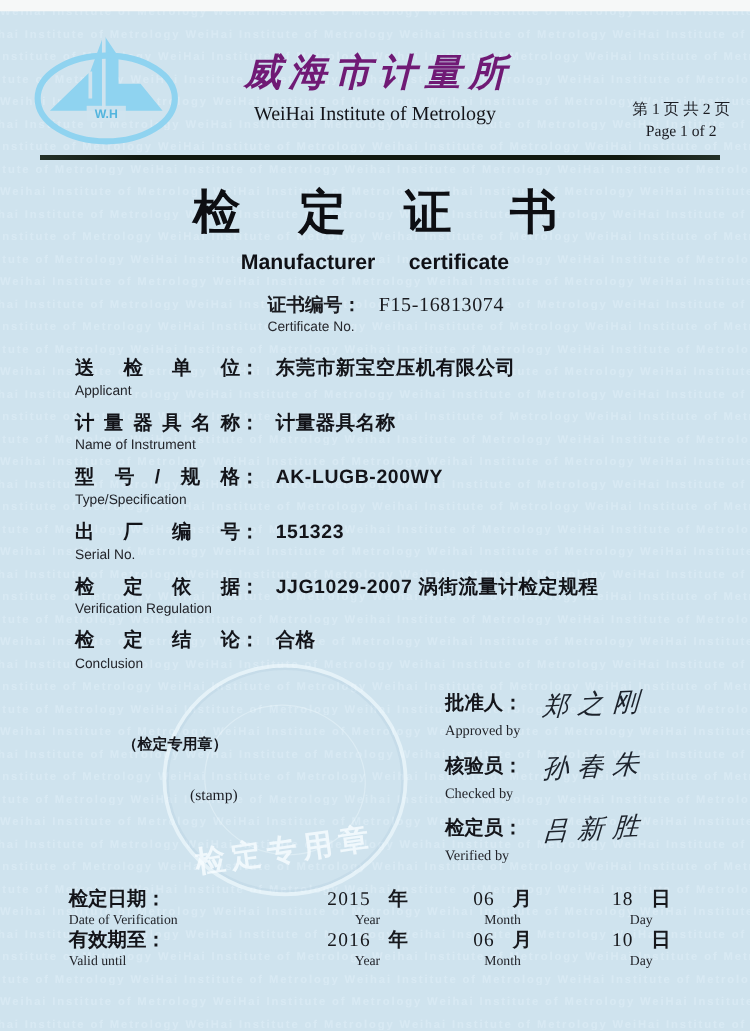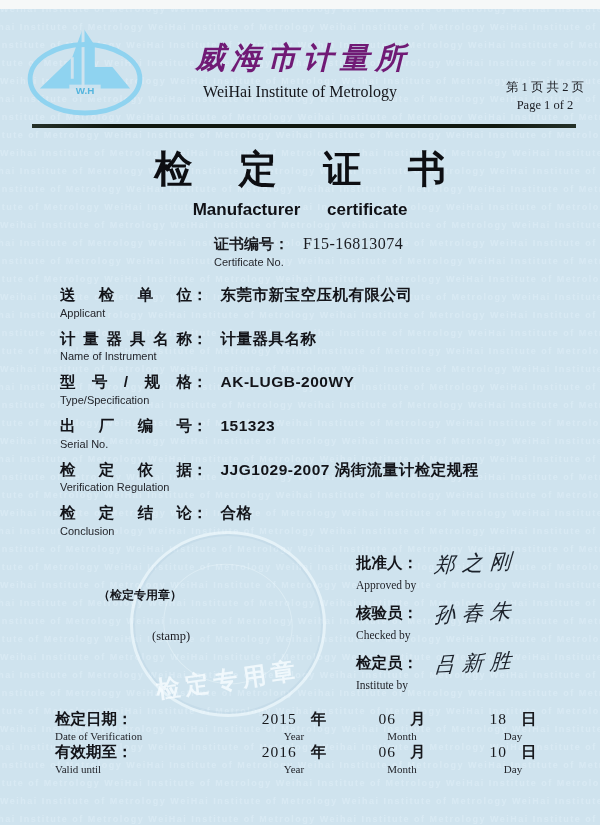--- a/index.html
+++ b/index.html
@@ -189,21 +189,21 @@
       <div class="sig">
         <span class="sig-label">批准人：</span><span class="sig-name">郑之刚</span>
         <div class="sig-en">Approved by</div>
       </div>
       <div class="sig">
         <span class="sig-label">核验员：</span><span class="sig-name">孙春朱</span>
         <div class="sig-en">Checked by</div>
       </div>
       <div class="sig">
         <span class="sig-label">检定员：</span><span class="sig-name">吕新胜</span>
-        <div class="sig-en">Institute by</div>
+        <div class="sig-en">Verified by</div>
       </div>
     </div>
   </div>
 
   <div class="dates">
     <div class="drow">
       <div class="dlabel">检定日期：</div>
       <div class="dval"><span class="dnum">2015</span><span class="dunit">年</span></div>
       <div class="dval"><span class="dnum">06</span><span class="dunit">月</span></div>
       <div class="dval"><span class="dnum">18</span><span class="dunit">日</span></div>

